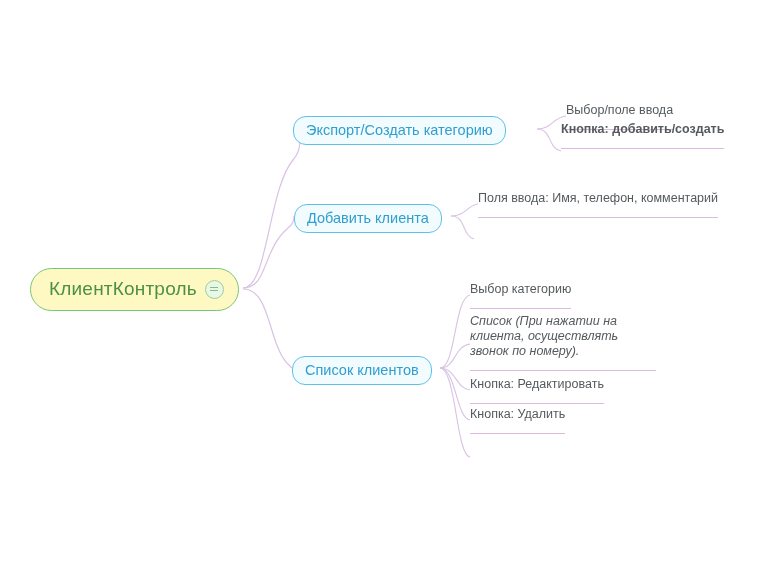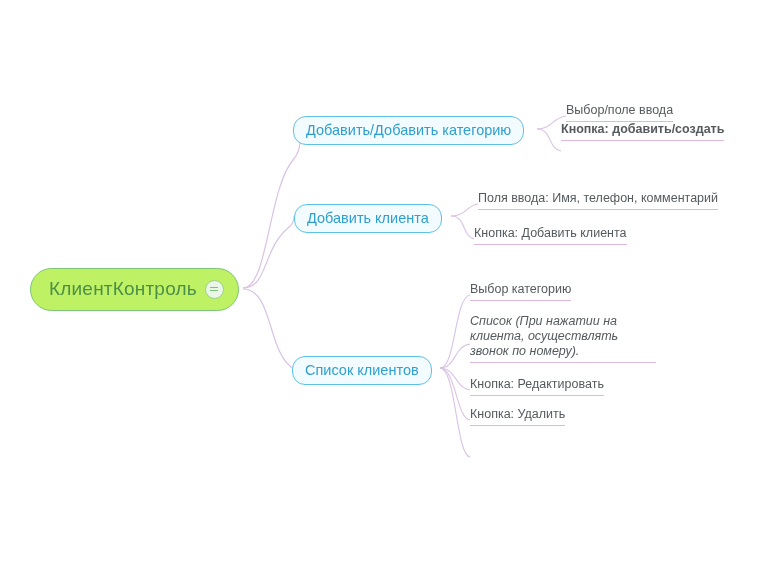--- a/index.html
+++ b/index.html
@@ -28,21 +28,21 @@
     white-space: nowrap;
   }
   
   .root {
     display: flex;
     align-items: center;
     gap: 8px;
     padding: 9px 14px 10px 18px;
     border: 1.4px solid #7cc576;
     border-radius: 22px;
-    background: #bef264;
+    background: #fef9c3;
     color: #4b8f46;
     font-size: 19px;
     letter-spacing: .2px;
   }
   .root-label {
     color: #4e8f48;
   }
   .collapse-btn {
     width: 17px;
     height: 17px;
@@ -68,21 +68,21 @@
     border-radius: 13px;
     background: #f2fbfe;
     color: #2f9fd0;
     font-size: 14.5px;
   }
   
   .lvl2 {
     color: #555a5e;
     font-size: 12.5px;
     line-height: 15px;
-    padding-bottom: 3px;
+    padding-bottom: 11px;
     border-bottom: 1px solid #ddb9dd;
   }
   .lvl2.multi {
     white-space: normal;
     width: 186px;
     font-style: italic;
   }
 </style>
 </head>
 <body>
@@ -112,37 +112,34 @@
 
   <div class="node root" style="left:30px; top:268px;">
     <span class="root-label">КлиентКонтроль</span>
     <span class="collapse-btn">
       <i></i>
         <i></i>
     </span>
   </div>
 
   <div class="node lvl1" style="left:293px; top:116px;">
-    <span>Добавить/Добавить категорию</span>
+    <span>Экспорт/Создать категорию</span>
   </div>
   <div class="node lvl2" style="left:566px; top:103px;">
     <span>Выбор/поле ввода</span>
   </div>
   <div class="node lvl2" style="left:561px; top:122px;font-weight:bold;">
     <span>Кнопка: добавить/создать</span>
   </div>
 
   <div class="node lvl1" style="left:294px; top:204px;">
     <span>Добавить клиента</span>
   </div>
   <div class="node lvl2" style="left:478px; top:191px;">
     <span>Поля ввода: Имя, телефон, комментарий</span>
-  </div>
-  <div class="node lvl2" style="left:474px; top:226px;">
-    <span>Кнопка: Добавить клиента</span>
   </div>
 
   <div class="node lvl1" style="left:292px; top:356px;padding-left:12px;">
     <span>Список клиентов</span>
   </div>
   <div class="node lvl2" style="left:470px; top:282px;">
     <span>Выбор категорию</span>
   </div>
   <div class="node lvl2 multi" style="left:470px; top:314px;">
     <span>Список (При нажатии на клиента, осуществлять звонок по номеру).</span>

